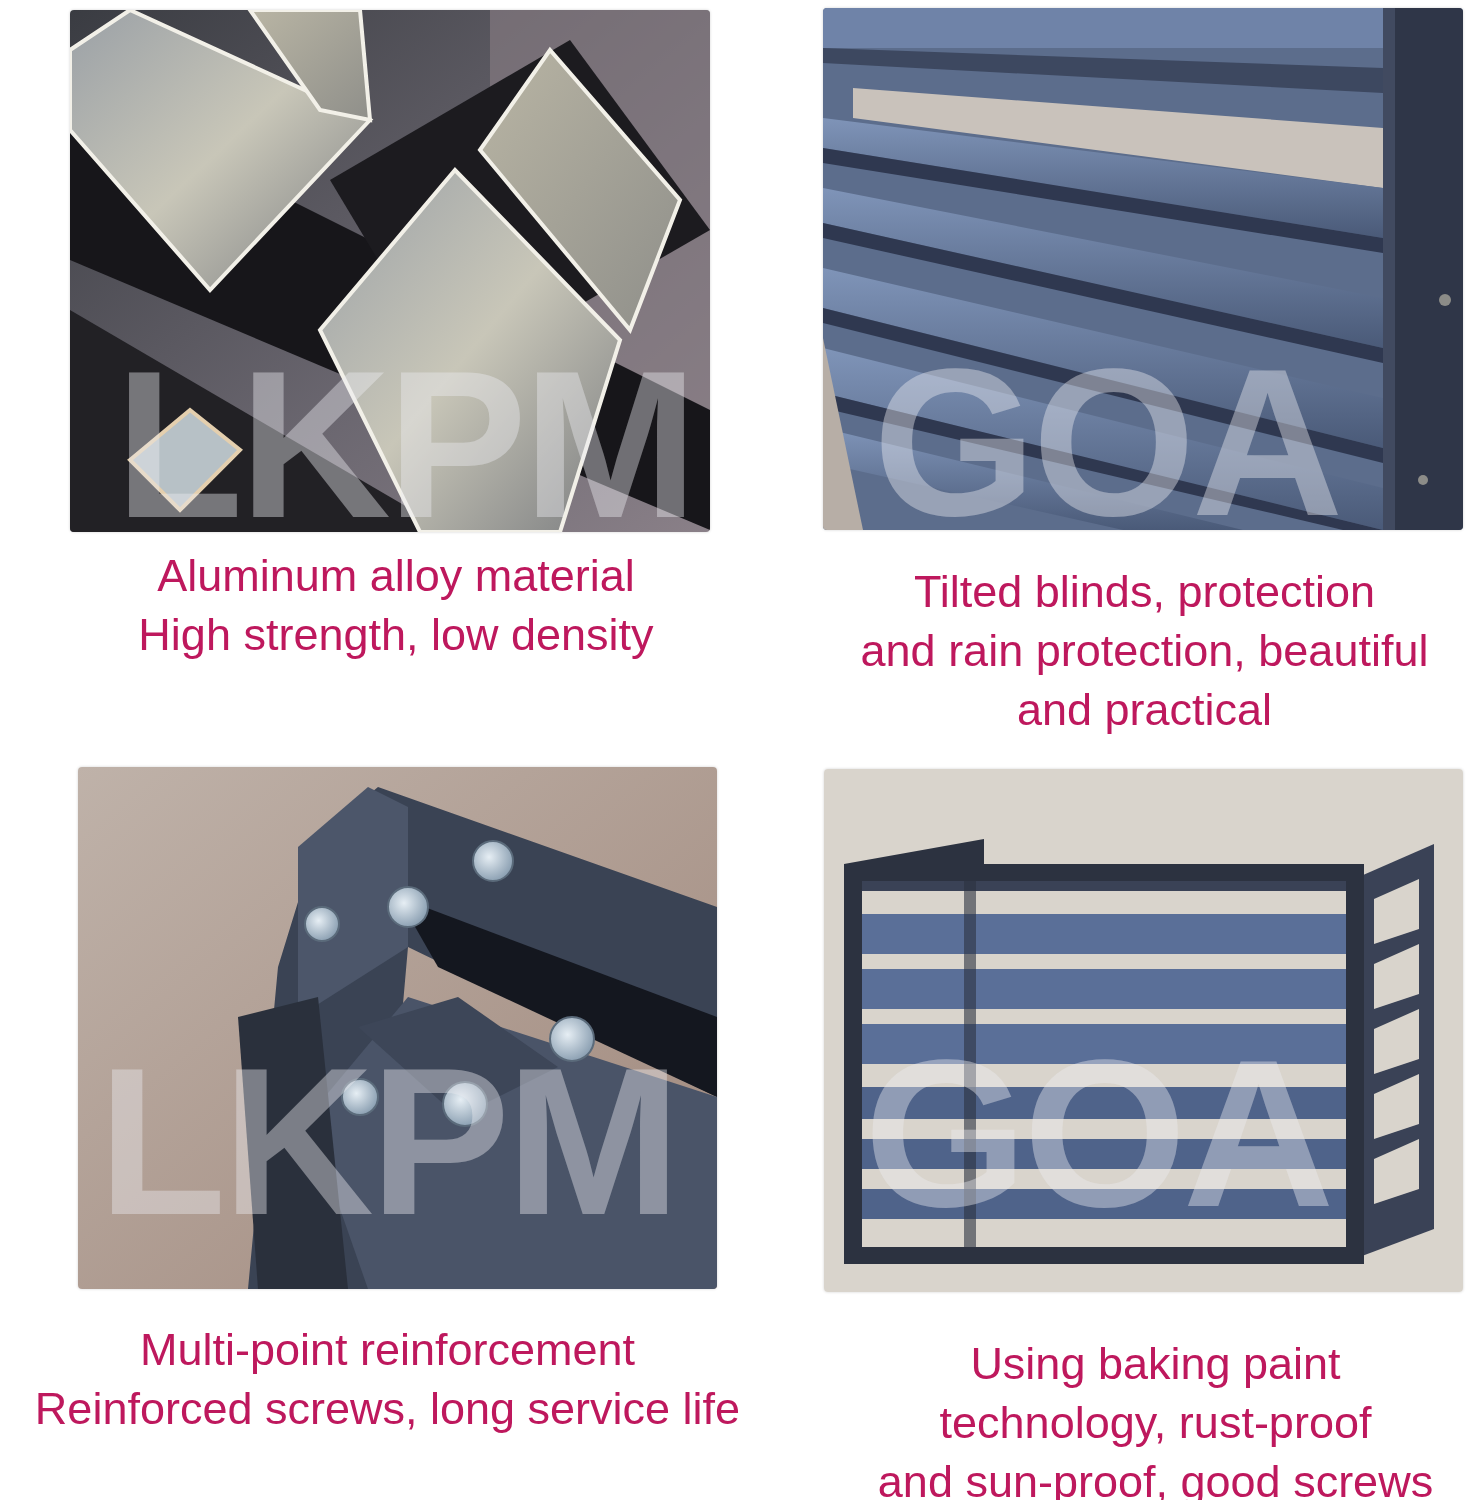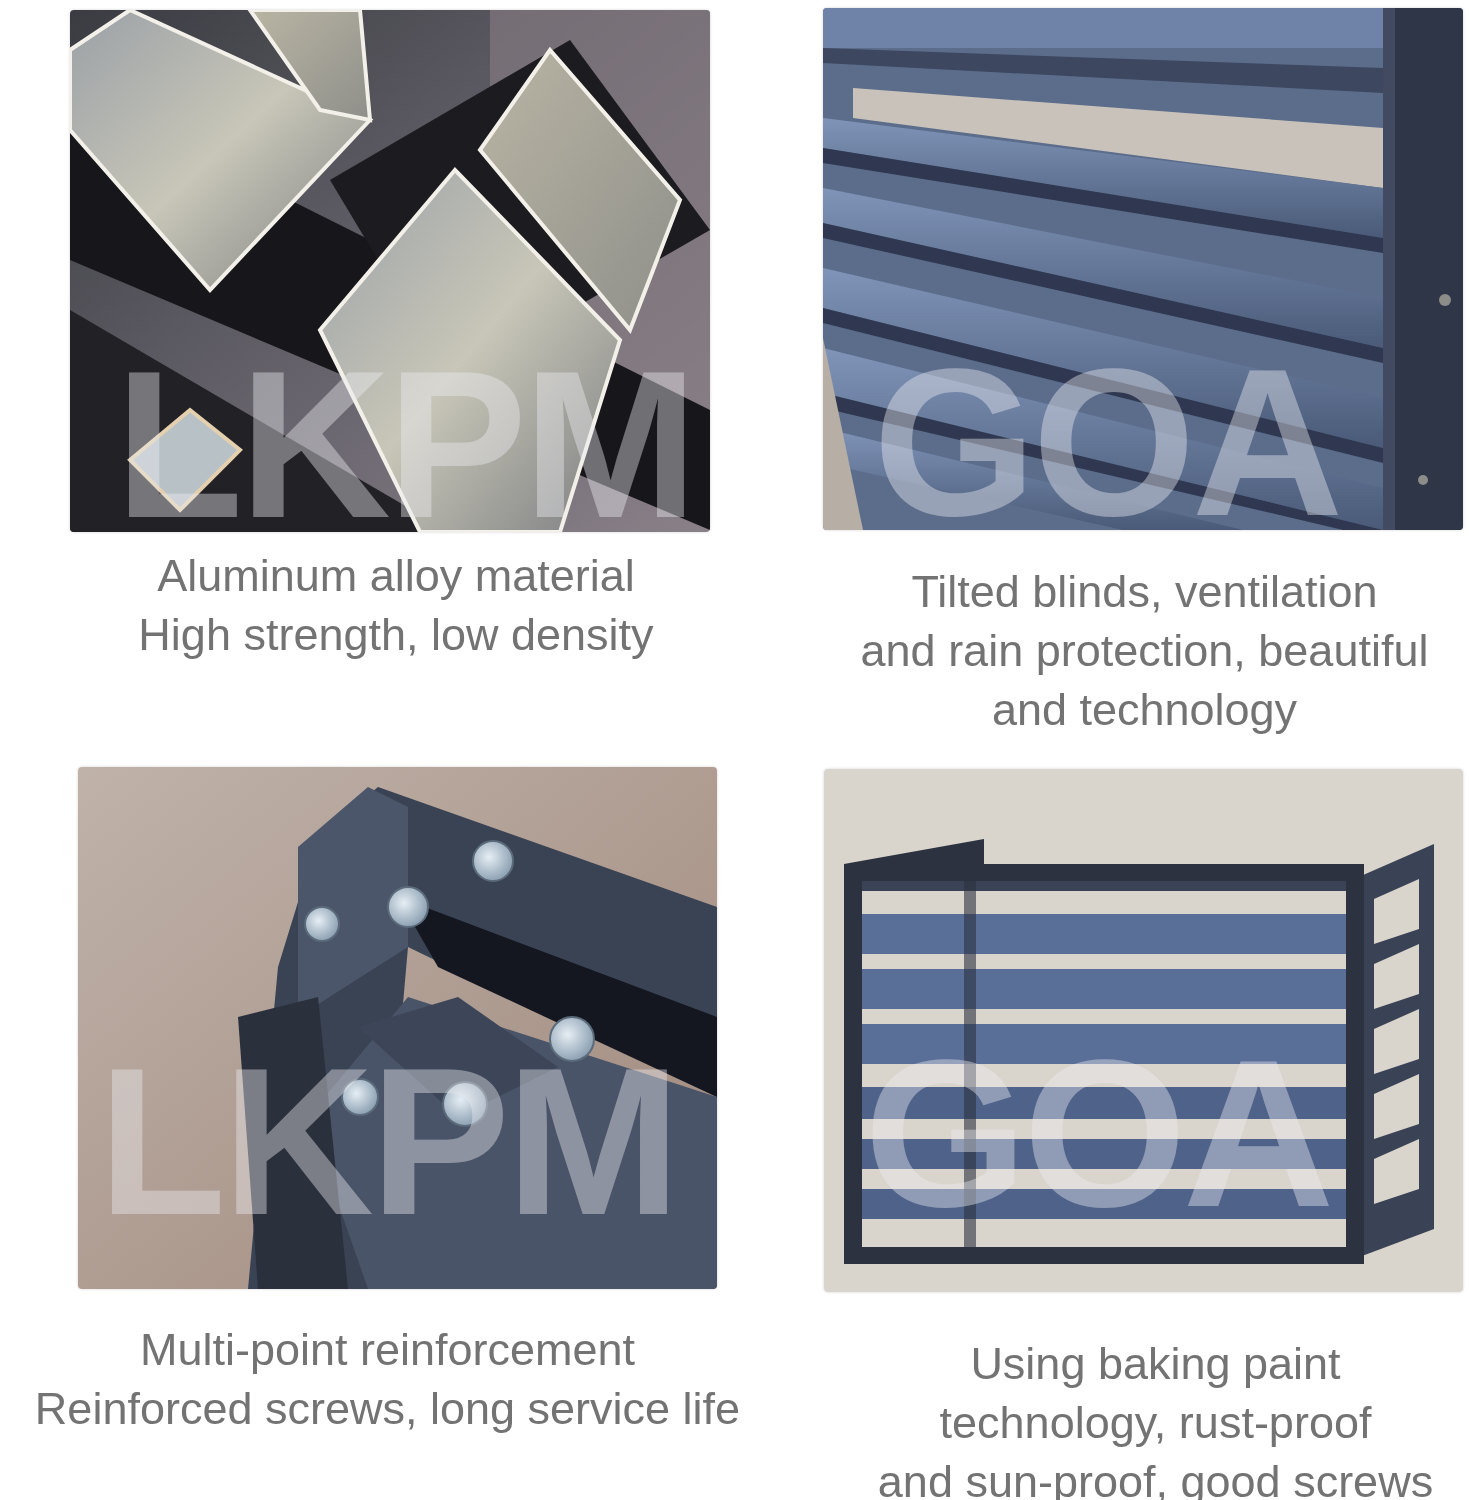--- a/index.html
+++ b/index.html
@@ -1,20 +1,20 @@
 <!DOCTYPE html>
 <html><head>
 <meta charset="utf-8">
 <style>
   html, body { margin:0; padding:0; background:#ffffff; }
   body { width:1469px; height:1500px; position:relative; overflow:hidden; font-family:"Liberation Sans", sans-serif; }
   .panel { position:absolute; border-radius:4px; overflow:hidden; box-shadow:0 0 3px rgba(0,0,0,0.18); }
   .panel svg { position:absolute; left:0; top:0; width:100%; height:100%; display:block; }
   .wm { position:absolute; font-family:"Liberation Sans", sans-serif; font-weight:bold; font-size:210px; color:rgba(235,235,240,0.42); letter-spacing:-4px; line-height:1; white-space:nowrap; pointer-events:none; }
-  .caption { position:absolute; text-align:center; color:#737373; font-size:45px; line-height:59px; }
+  .caption { position:absolute; text-align:center; color:#be185d; font-size:45px; line-height:59px; }
   .caption div { white-space:nowrap; }
 </style>
 </head>
 <body>
 
 <div class="panel" style="left:70px; top:10px; width:640px; height:522px;">
   <svg viewBox="0 0 640 522" preserveAspectRatio="none">
     <defs>
       <linearGradient id="g1bg" x1="0" y1="0" x2="1" y2="1">
         <stop offset="0" stop-color="#3a3c42"></stop>
@@ -139,23 +139,23 @@
   </svg>
   <div class="wm" style="left:40px; top:260px;">GOA</div>
 </div>
 
 <div class="caption" style="left:70px; top:546px; width:652px;">
   <div>Aluminum alloy material</div>
   <div>High strength, low density</div>
 </div>
 
 <div class="caption" style="left:820px; top:562px; width:649px;">
-  <div>Tilted blinds, ventilation</div>
+  <div>Tilted blinds, protection</div>
   <div>and rain protection, beautiful</div>
-  <div>and technology</div>
+  <div>and practical</div>
 </div>
 
 <div class="caption" style="left:0px; top:1320px; width:775px;">
   <div>Multi-point reinforcement</div>
   <div>Reinforced screws, long service life</div>
 </div>
 
 <div class="caption" style="left:842px; top:1322px; width:627px;margin-top:12px;">
   <div>Using baking paint</div>
   <div>technology, rust-proof</div>

